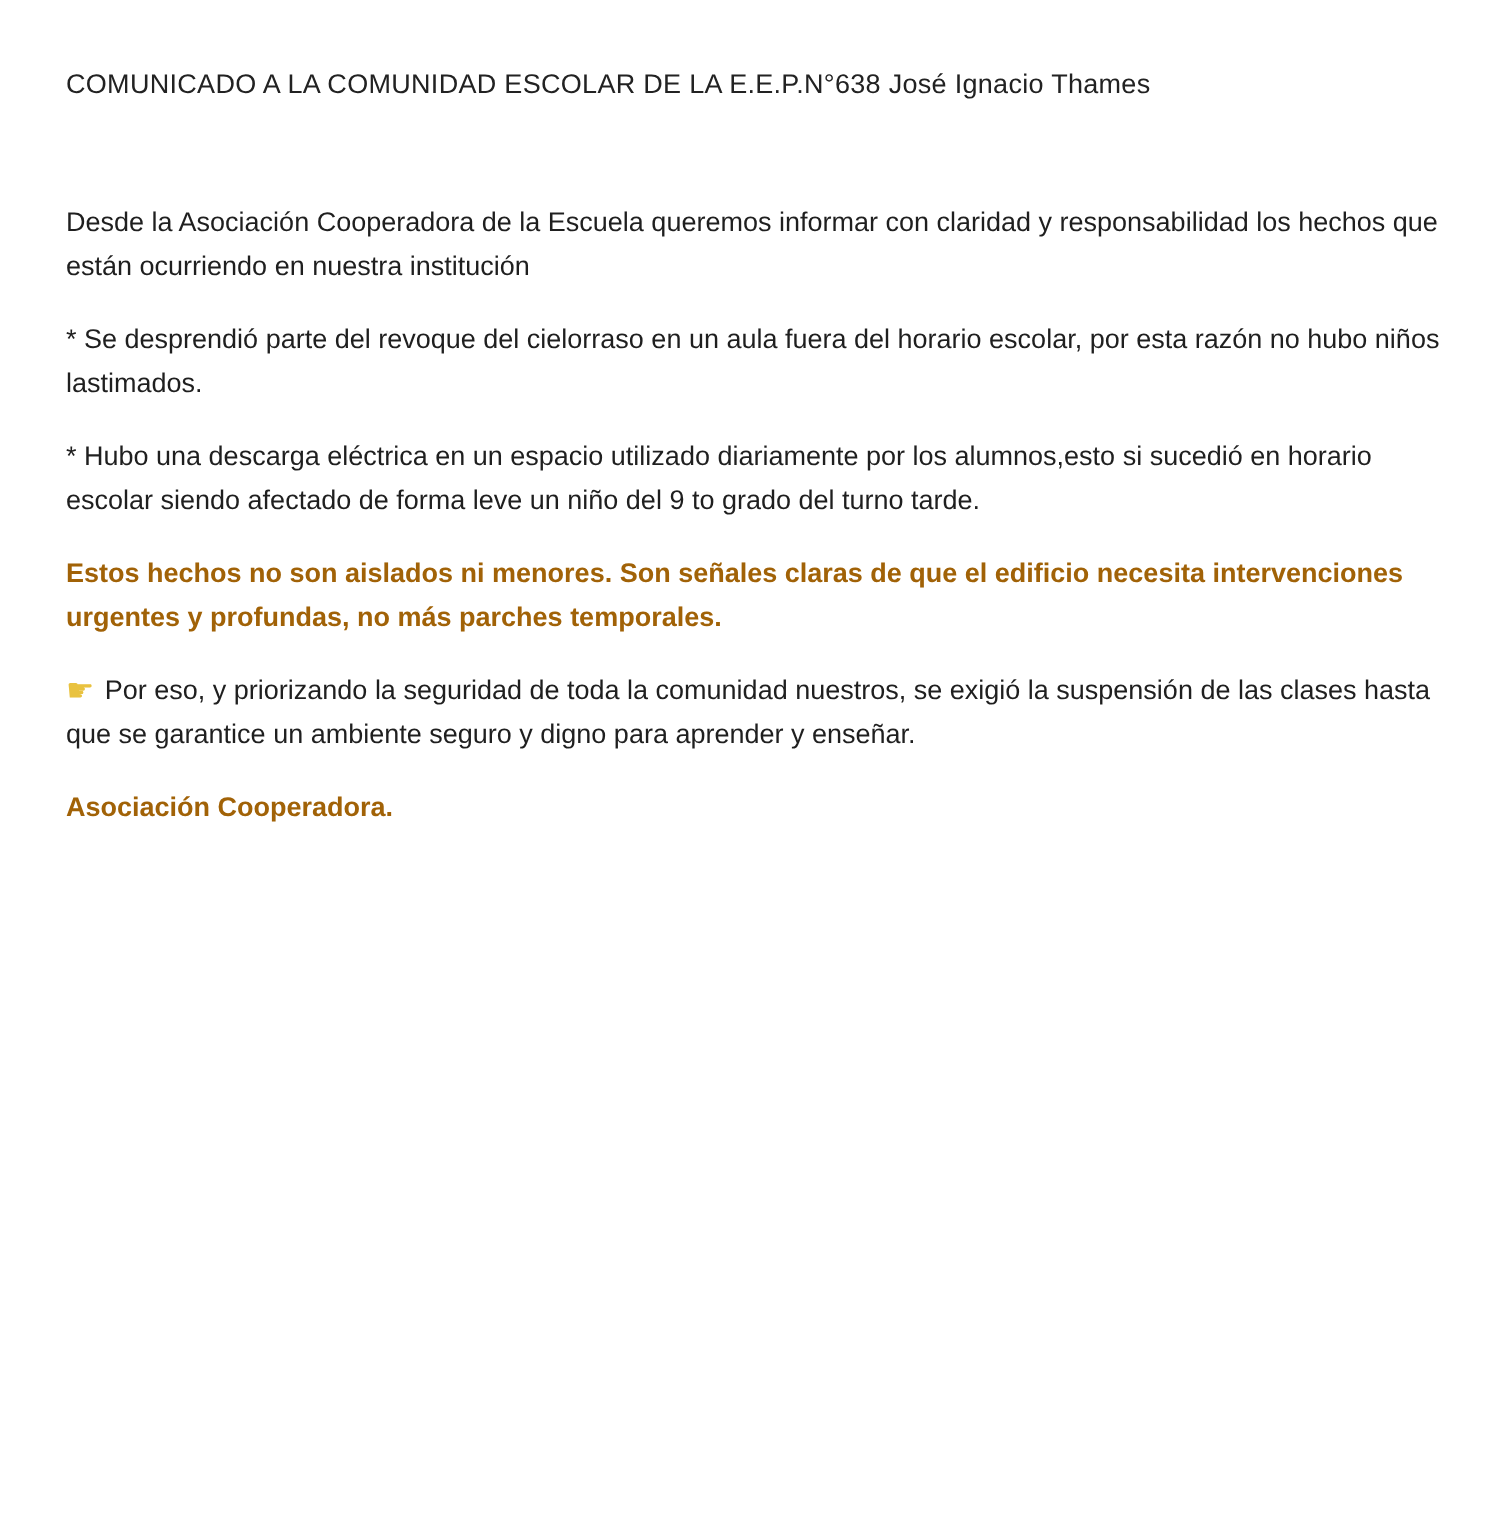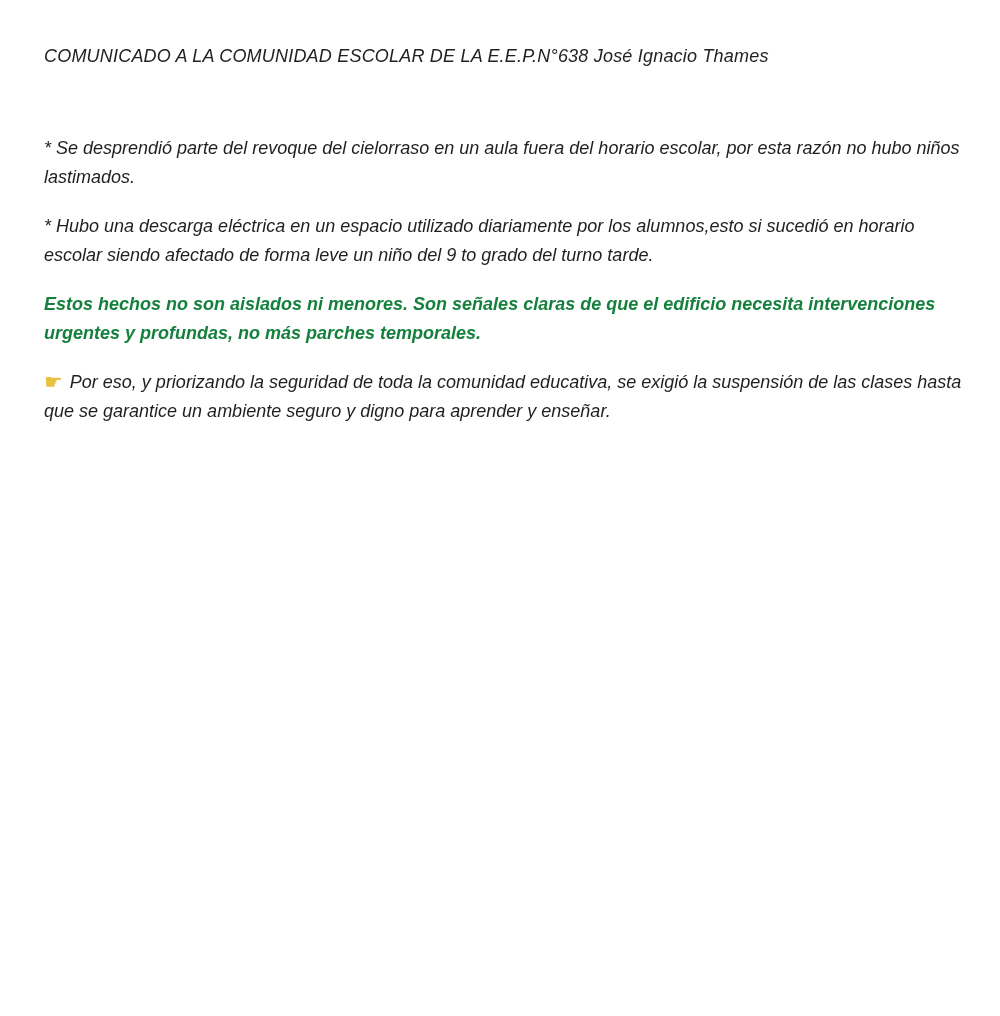--- a/index.html
+++ b/index.html
@@ -10,54 +10,55 @@
   body {
     width: 1000px;
     height: 1016px;
     font-family: "Liberation Sans", sans-serif;
     color: #1f1f1f;
     overflow: hidden;
   }
   .doc {
     box-sizing: border-box;
     padding: 46px 28px 0 44px;
-    font-style: italic;
   }
   .doc-title {
     font-size: 18px;
     font-weight: 400;
     letter-spacing: 0.2px;
     margin: 0 0 67px 0;
     color: #222222;
     white-space: nowrap;
   }
   .doc-body p {
     font-size: 18px;
     line-height: 29px;
     margin: 0 0 20px 0;
     max-width: 932px;
     color: #1f1f1f;
   }
   .seg-bold {
     font-weight: 700;
-    color: #15803d;
+    color: #a16207;
   }
   .pointer-emoji {
     font-family: "DejaVu Sans", sans-serif;
     color: #e9c23f;
     font-size: 21px;
     line-height: 29px;
     vertical-align: -1px;
     margin-right: 2px;
   }
 </style>
 </head>
 <body>
 
 <article class="doc">
   <h1 class="doc-title">COMUNICADO A LA COMUNIDAD ESCOLAR DE LA  E.E.P.N°638 José Ignacio Thames</h1>
   <div class="doc-body" id="doc-body">
+      <p><span class="seg-regular">Desde la Asociación Cooperadora de la Escuela  queremos informar con claridad y responsabilidad los hechos que están ocurriendo en nuestra institución</span></p>
       <p><span class="seg-regular">* Se desprendió parte del revoque del cielorraso en un aula fuera del horario escolar, por esta razón no hubo niños lastimados.</span></p>
       <p><span class="seg-regular">* Hubo una descarga eléctrica en un espacio utilizado diariamente por los alumnos,esto si sucedió en horario escolar siendo afectado de forma leve un niño del 9 to grado del turno tarde.</span></p>
       <p><span class="seg-bold">Estos hechos no son aislados ni menores. Son señales claras de que el edificio necesita intervenciones urgentes y profundas, no más parches temporales.</span></p>
-      <p><span class="pointer-emoji" style="color: rgb(233, 194, 63);">☛</span><span class="seg-regular"> Por eso, y priorizando la seguridad de toda la comunidad educativa, se exigió la suspensión de las clases hasta que se garantice un ambiente seguro y digno para aprender y enseñar.</span></p>
+      <p><span class="pointer-emoji" style="color: rgb(233, 194, 63);">☛</span><span class="seg-regular"> Por eso, y priorizando la seguridad de toda la comunidad nuestros, se exigió la suspensión de las clases hasta que se garantice un ambiente seguro y digno para aprender y enseñar.</span></p>
+      <p><span class="seg-bold">Asociación Cooperadora.</span></p>
     </div>
 </article>
 
 </body></html>

